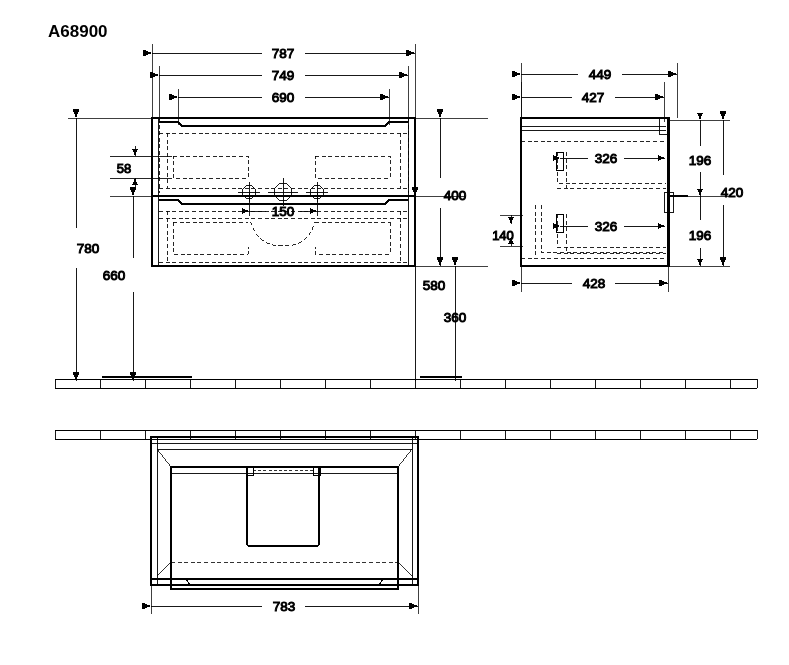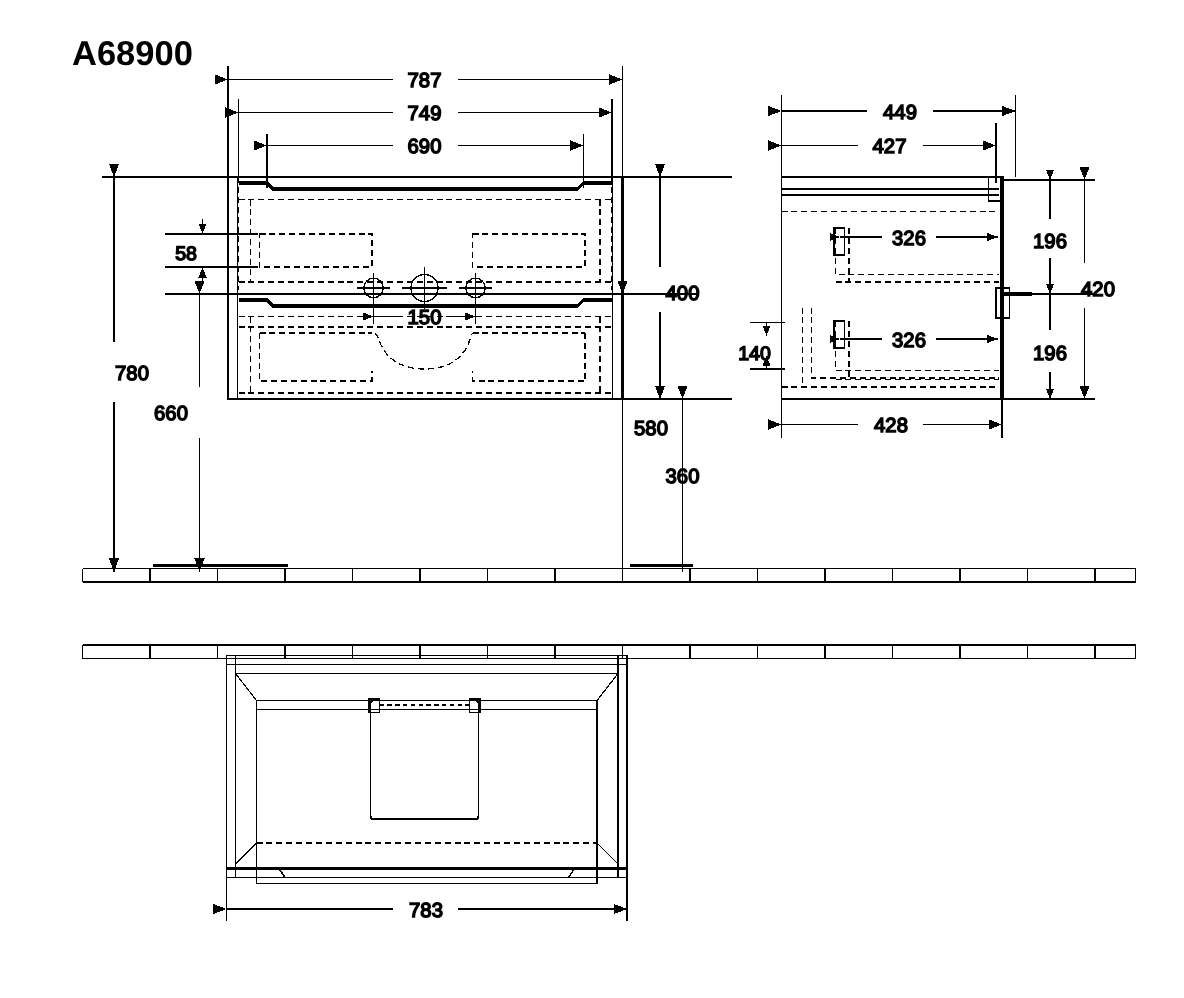--- a/index.html
+++ b/index.html
@@ -2,21 +2,21 @@
 <html><head>
 <meta charset="utf-8">
 <style>
   html,body{margin:0;padding:0;background:#ffffff;}
   body{width:789px;height:665px;font-family:"Liberation Sans",sans-serif;}
   #stage{position:relative;width:789px;height:665px;overflow:hidden;background:#fff;}
   #stage svg{position:absolute;left:0;top:0;}
   .title{
     position:absolute;left:48px;top:22px;
     font-family:"Liberation Sans",sans-serif;
-    font-size:23px;font-weight:bold;color:#000;letter-spacing:0px;
+    font-size:17px;font-weight:bold;color:#000;letter-spacing:0px;
   }
   text{font-family:"Liberation Sans",sans-serif;fill:#000;}
 </style>
 </head>
 <body>
 
 <div id="stage">
 
   <div class="title">A68900</div>
 

